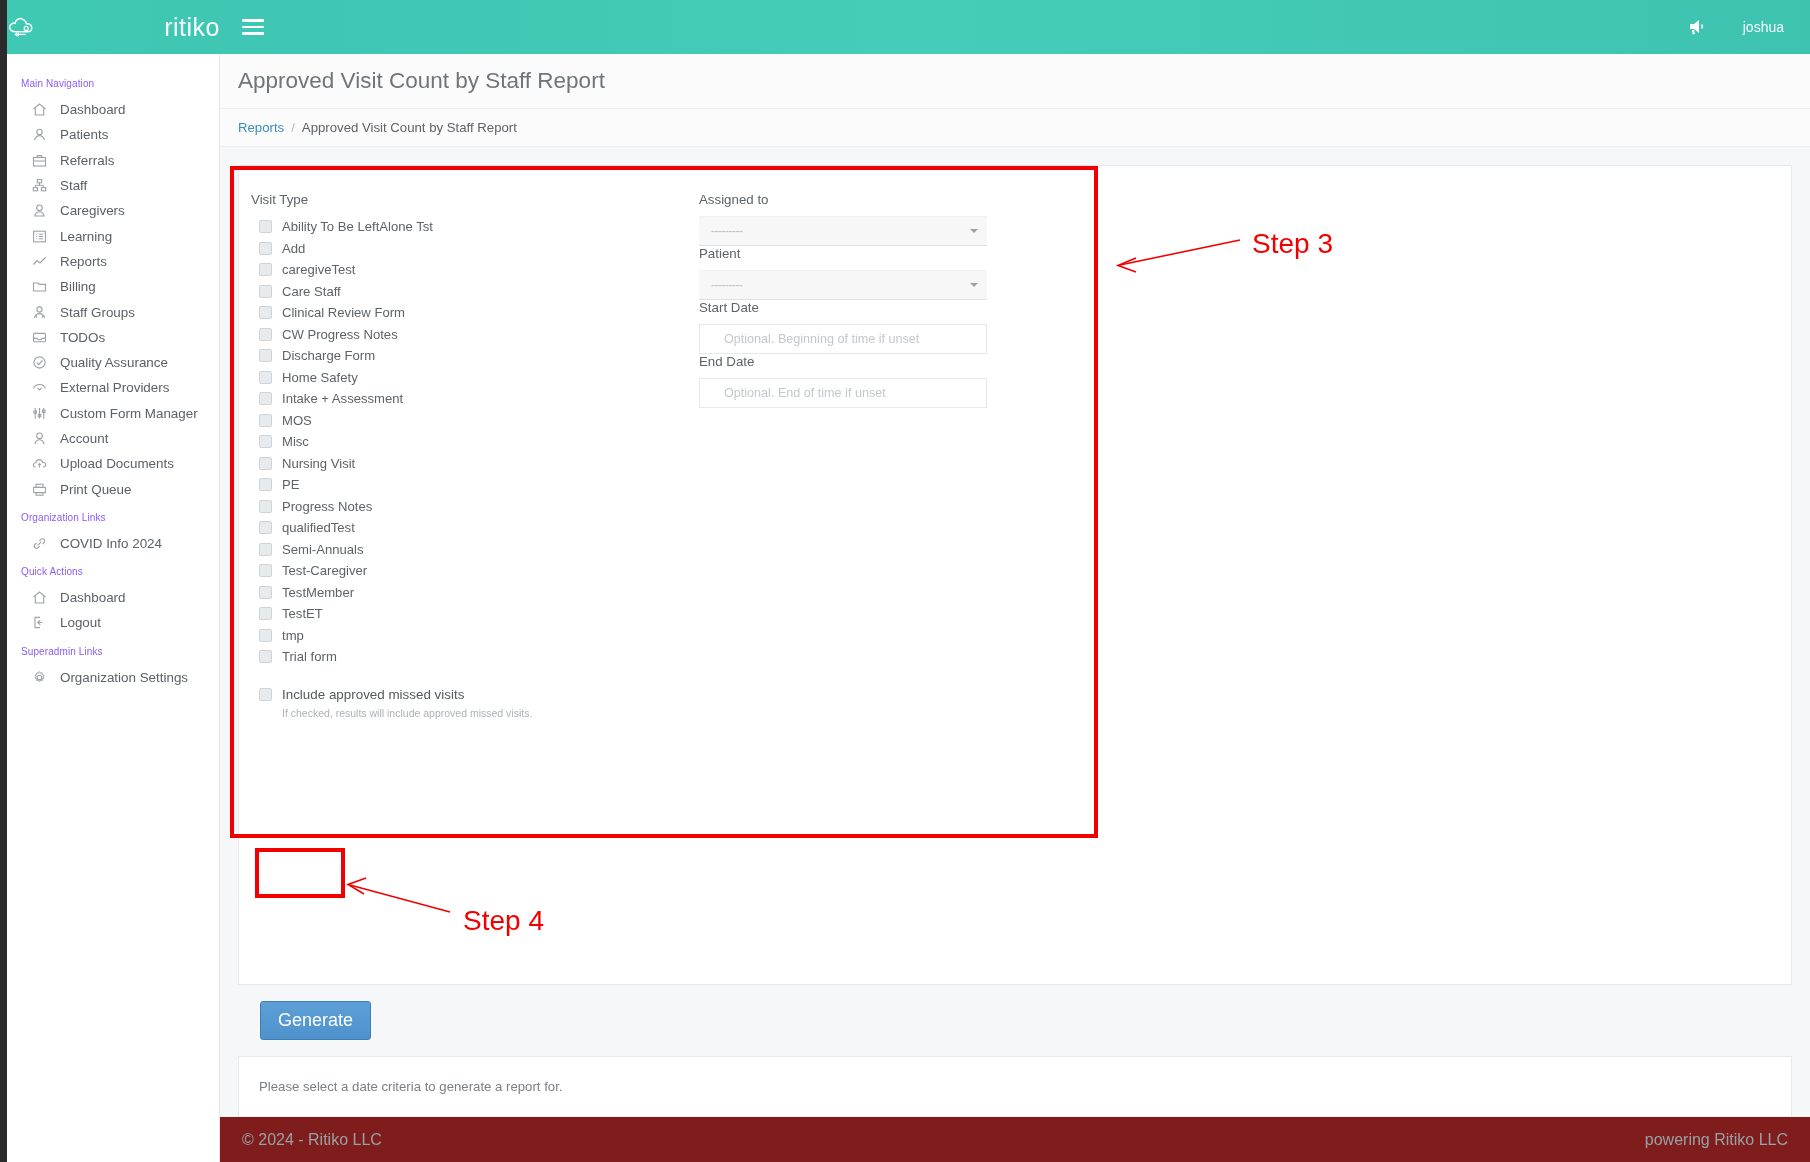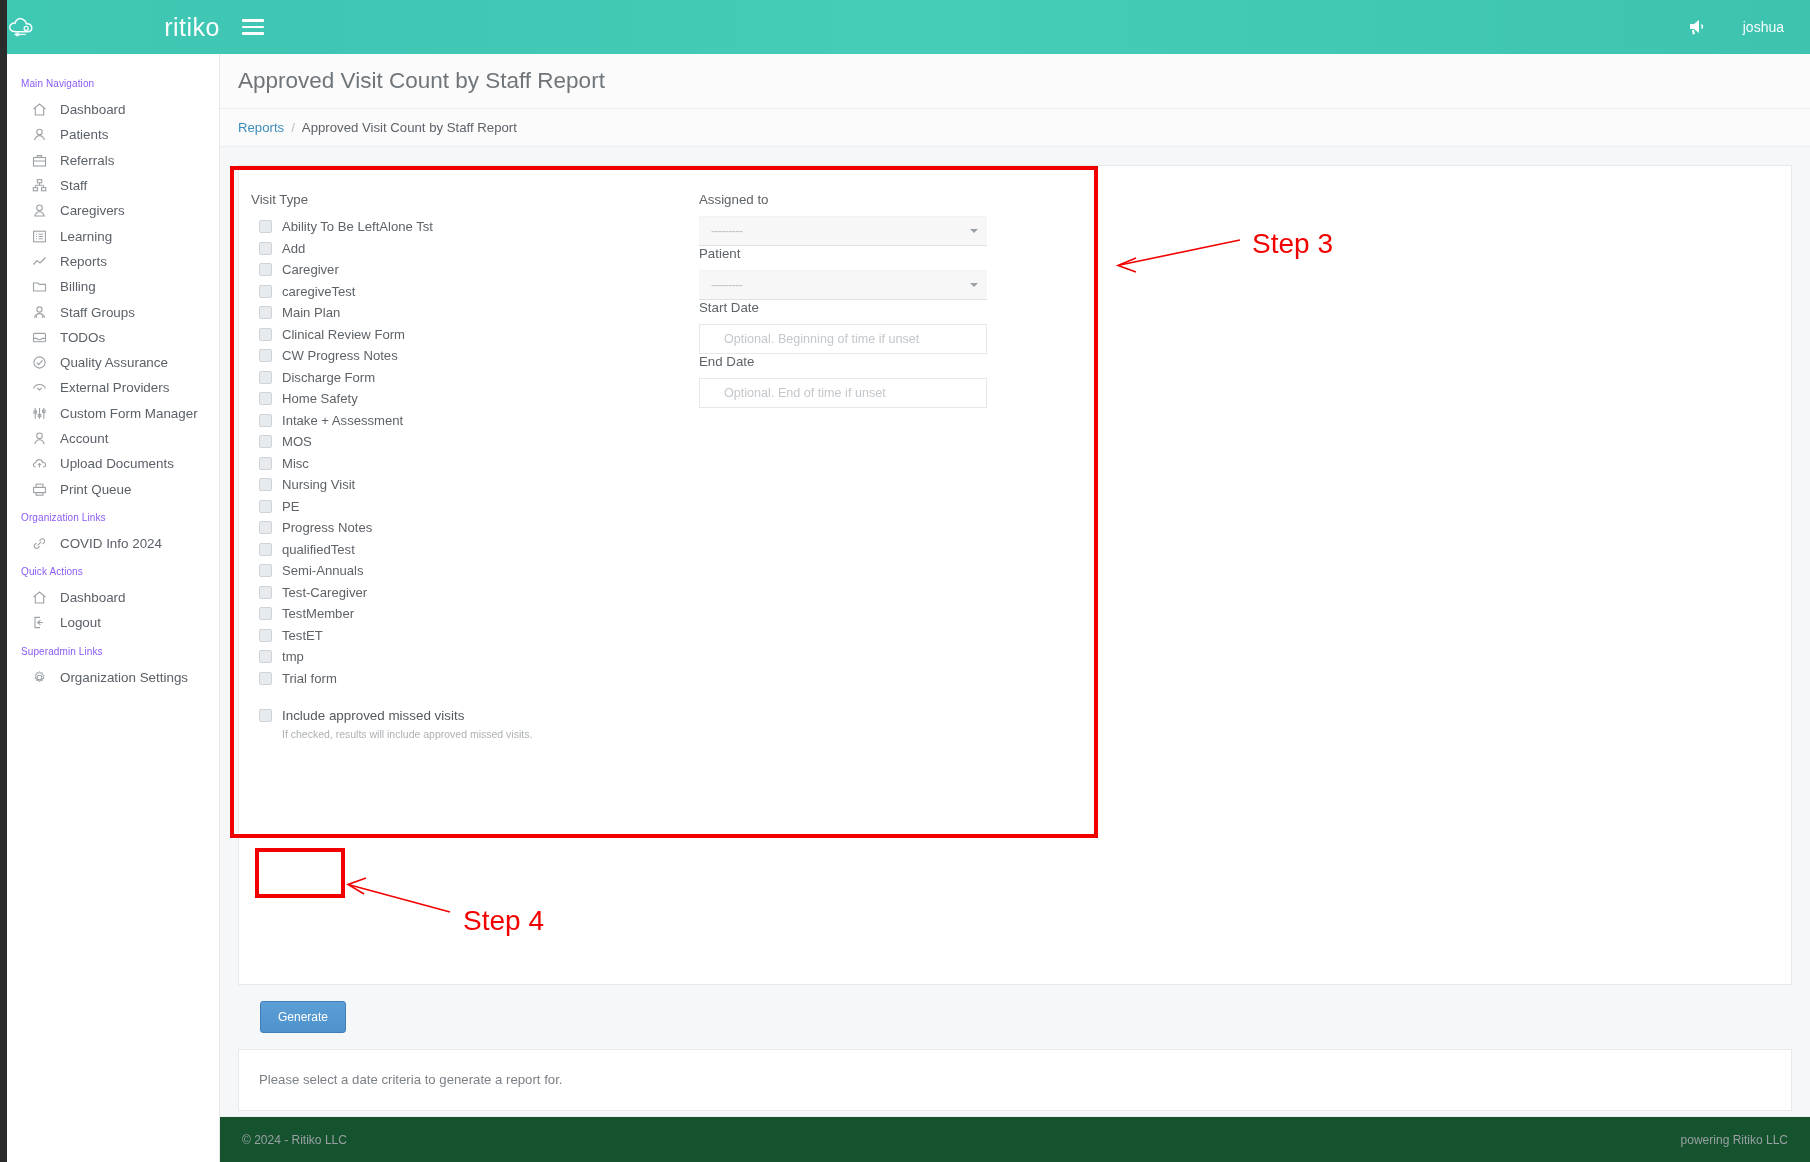--- a/index.html
+++ b/index.html
@@ -168,43 +168,43 @@
     font-family: "Liberation Sans", sans-serif;
     outline: none;
   }
   .text-input::placeholder { color: #c3c8cc; }
 
   .gen-wrap { padding: 16px 0 0 22px; }
   .btn-generate {
     background: linear-gradient(180deg,#5d9fd6 0%, #4e92cd 100%);
     border: 1px solid #3f7fb8;
     color: #ffffff;
-    font-size: 12px;
+    font-size: 18px;
     padding: 8px 17px;
     border-radius: 3px;
     cursor: pointer;
     font-family: "Liberation Sans", sans-serif;
   }
 
   .result-card {
     margin: 16px 18px 0 18px;
     background: #ffffff;
     border: 1px solid #e7e9eb;
     padding: 22px 20px;
     font-size: 13.2px; color: #7b8086;
     min-height: 62px;
   }
 
   .footer {
     position: absolute; left: 0; bottom: 0; width: 1590px; height: 46px;
-    background: #14532d;
+    background: #7f1d1d;
     border-top: 1px solid #eceef0;
     display: flex; align-items: center; justify-content: space-between;
     padding: 0 22px;
-    font-size: 12px; color: #9aa0a5;
+    font-size: 16px; color: #9aa0a5;
   }
   .footer-right b { font-weight: 400; color: #9aa0a5; }
 
   
   .ann {
     position: absolute; pointer-events: none;
   }
   .ann-box {
     border: 4px solid #f20000;
     background: transparent;
@@ -494,29 +494,25 @@
               <div class="check-row">
                   <span class="cbox"></span>
                   <span class="check-label">Ability To Be LeftAlone Tst</span>
                 </div>
               <div class="check-row">
                   <span class="cbox"></span>
                   <span class="check-label">Add</span>
                 </div>
               <div class="check-row">
                   <span class="cbox"></span>
-                  <span class="check-label">Caregiver</span>
-                </div>
-              <div class="check-row">
-                  <span class="cbox"></span>
                   <span class="check-label">caregiveTest</span>
                 </div>
               <div class="check-row">
                   <span class="cbox"></span>
-                  <span class="check-label">Main Plan</span>
+                  <span class="check-label">Care Staff</span>
                 </div>
               <div class="check-row">
                   <span class="cbox"></span>
                   <span class="check-label">Clinical Review Form</span>
                 </div>
               <div class="check-row">
                   <span class="cbox"></span>
                   <span class="check-label">CW Progress Notes</span>
                 </div>
               <div class="check-row">

